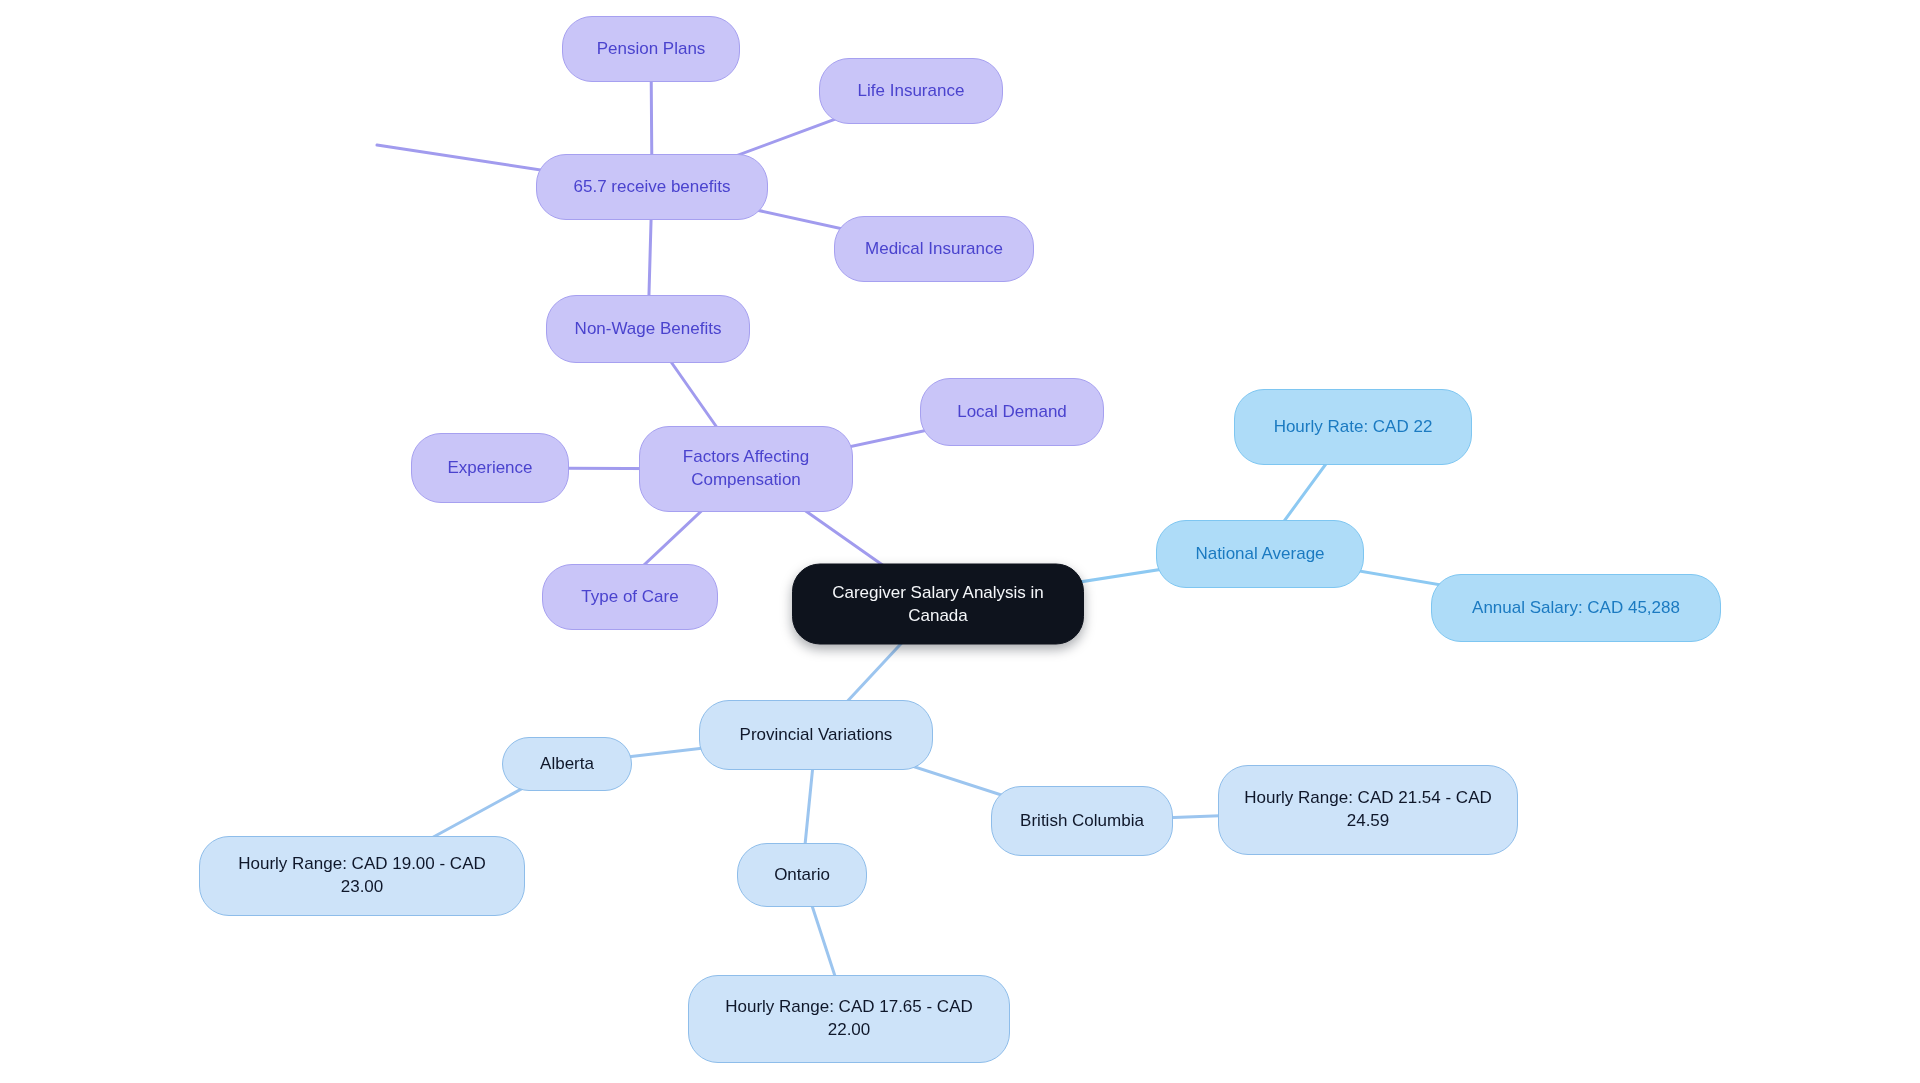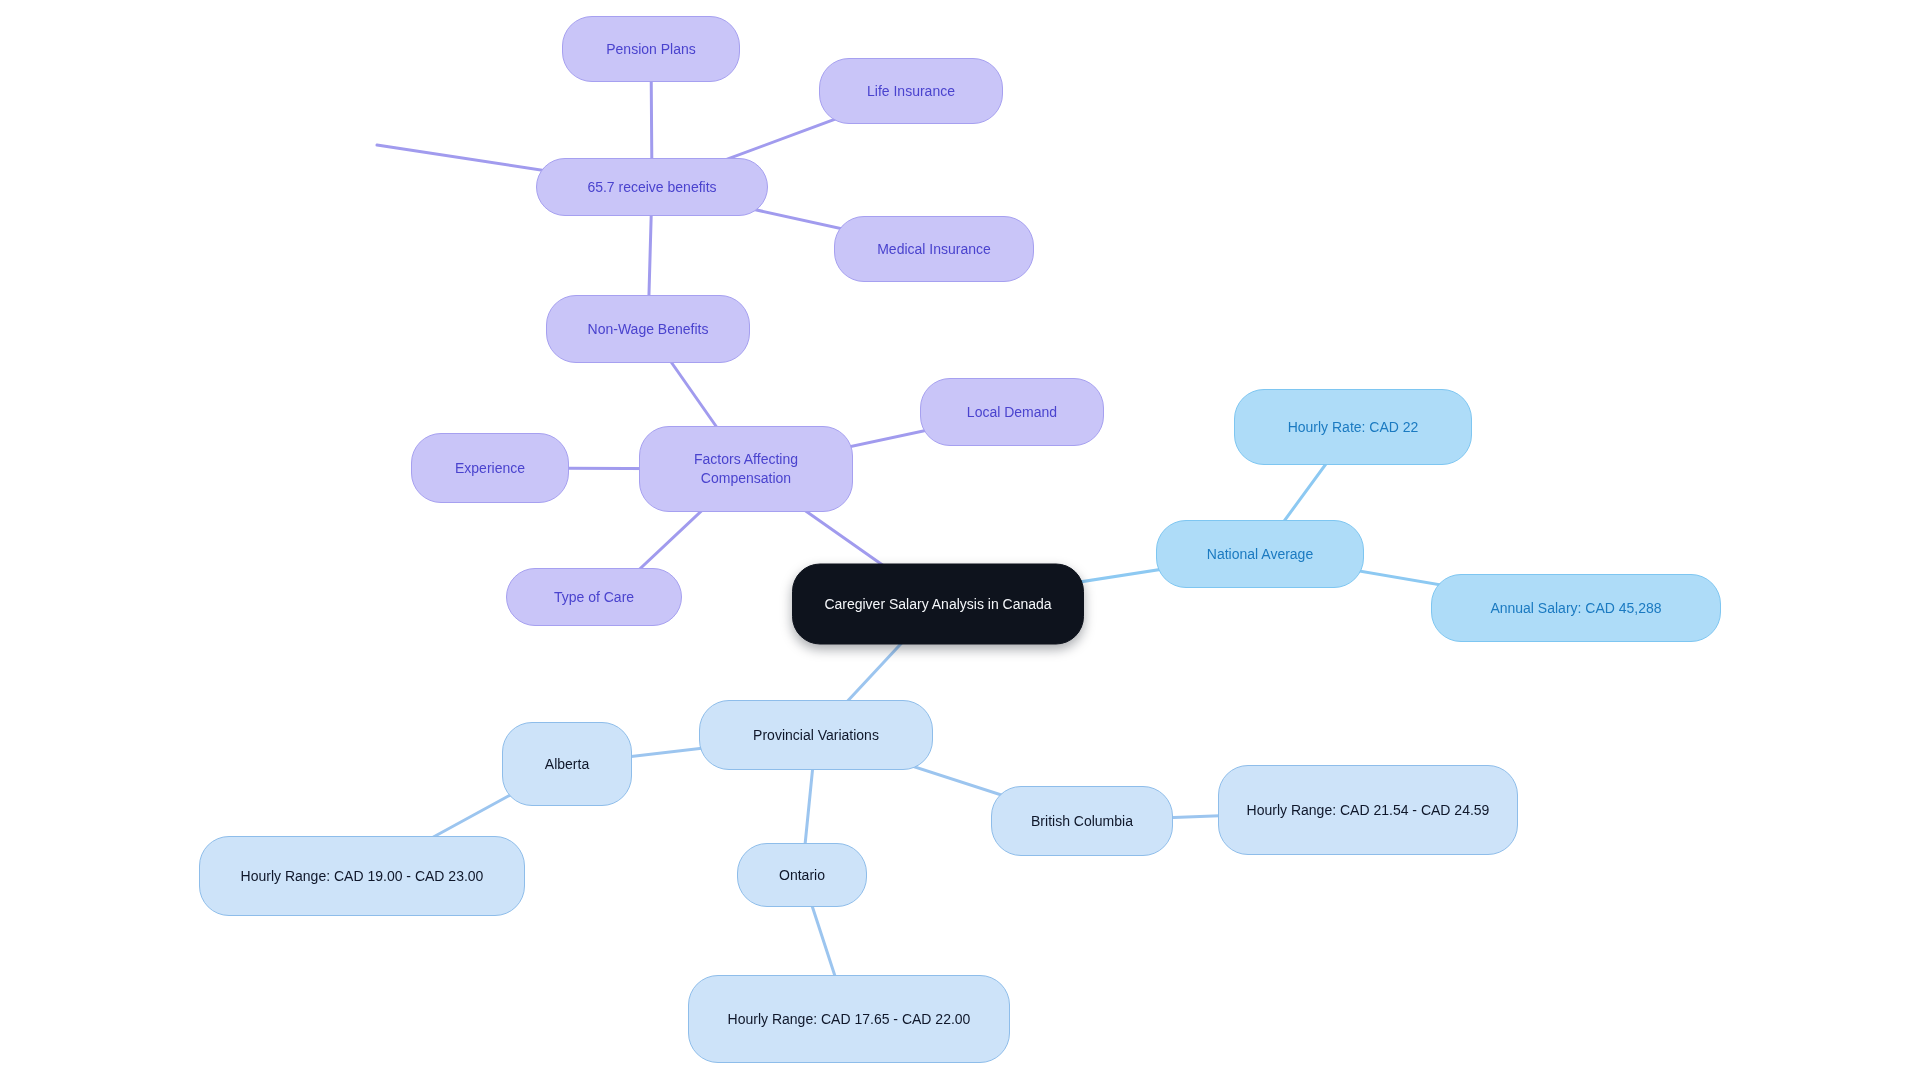--- a/index.html
+++ b/index.html
@@ -23,21 +23,21 @@
   }
   .node {
     position: absolute;
     transform: translate(-50%, -50%);
     display: flex;
     align-items: center;
     justify-content: center;
     text-align: center;
     box-sizing: border-box;
     border-radius: 30px;
-    font-size: 14px;
+    font-size: 17px;
     line-height: 1.35;
     padding: 6px 20px;
     z-index: 2;
     cursor: pointer;
     user-select: none;
   }
   .node.purple {
     background: #c9c5f8;
     border: 1.5px solid #a6a0f0;
     color: #4a43ce;
@@ -100,21 +100,21 @@
 
   <div class="node purple" style="left:651px;top:49px;width:178px;height:66px">
     <span>Pension Plans</span>
   </div>
 
   <div class="node purple" style="left:911px;top:91px;width:184px;height:66px">
     <span>Life Insurance</span>
   </div>
 
 
-  <div class="node purple" style="left:652px;top:187px;width:232px;height:58px">
+  <div class="node purple" style="left:652px;top:187px;width:232px;height:66px">
     <span>65.7 receive benefits</span>
   </div>
 
   <div class="node purple" style="left:934px;top:249px;width:200px;height:66px">
     <span>Medical Insurance</span>
   </div>
 
   <div class="node purple" style="left:648px;top:329px;width:204px;height:68px">
     <span>Non-Wage Benefits</span>
   </div>
@@ -124,21 +124,21 @@
   </div>
 
   <div class="node purple" style="left:746px;top:469px;width:214px;height:86px">
     <span>Factors Affecting Compensation</span>
   </div>
 
   <div class="node purple" style="left:490px;top:468px;width:158px;height:70px">
     <span>Experience</span>
   </div>
 
-  <div class="node purple" style="left:594px;top:597px;width:176px;height:58px">
+  <div class="node purple" style="left:630px;top:597px;width:176px;height:66px">
     <span>Type of Care</span>
   </div>
 
   <div class="node root-node" style="left:938px;top:604px;width:292px;height:81px">
     <span>Caregiver Salary Analysis in Canada</span>
   </div>
 
   <div class="node blue" style="left:1353px;top:427px;width:238px;height:76px">
     <span>Hourly Rate: CAD 22</span>
   </div>
@@ -148,21 +148,21 @@
   </div>
 
   <div class="node blue" style="left:1576px;top:608px;width:290px;height:68px">
     <span>Annual Salary: CAD 45,288</span>
   </div>
 
   <div class="node pale" style="left:816px;top:735px;width:234px;height:70px">
     <span>Provincial Variations</span>
   </div>
 
-  <div class="node pale" style="left:567px;top:764px;width:130px;height:84px">
+  <div class="node pale" style="left:567px;top:764px;width:130px;height:54px">
     <span>Alberta</span>
   </div>
 
   <div class="node pale" style="left:362px;top:876px;width:326px;height:80px">
     <span>Hourly Range: CAD 19.00 - CAD 23.00</span>
   </div>
 
   <div class="node pale" style="left:1082px;top:821px;width:182px;height:70px">
     <span>British Columbia</span>
   </div>

